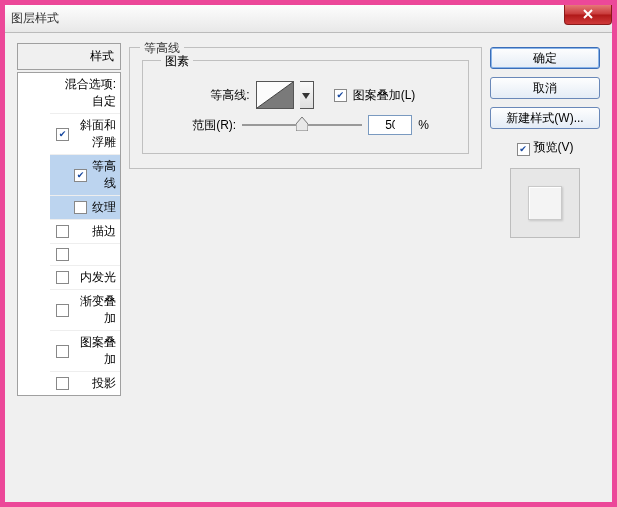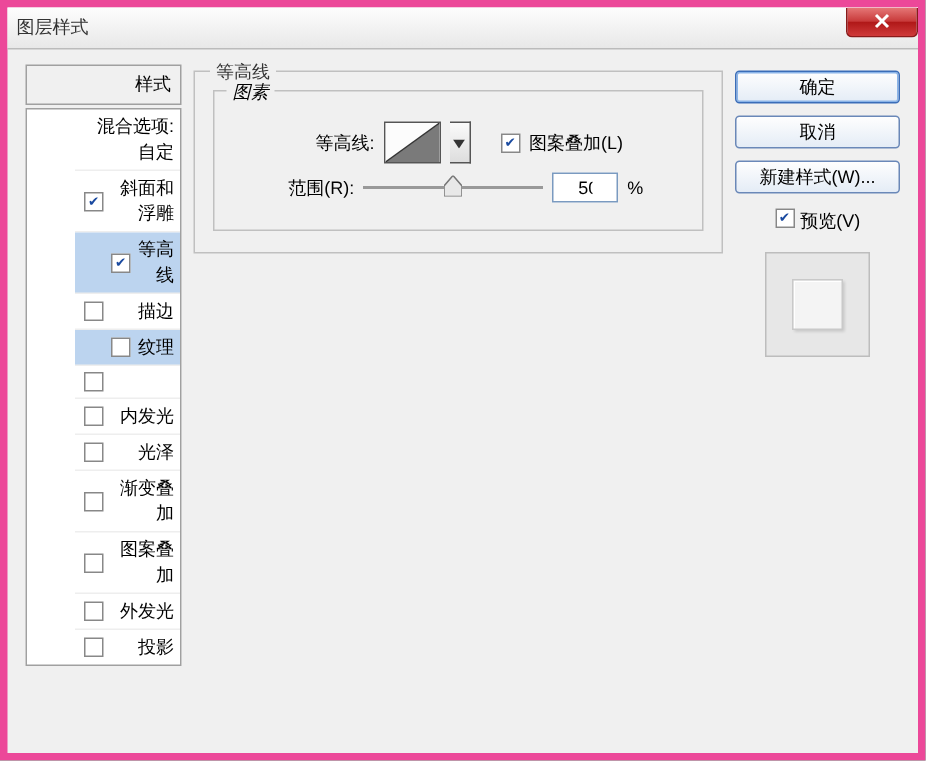--- a/index.html
+++ b/index.html
@@ -92,22 +92,22 @@
   position: absolute; top: -8px; left: 10px;
   background: #f0f0f0; padding: 0 4px;
   color: #333;
 }
 .inner-fieldset {
   border: 1px solid #c0c0c0;
   padding: 14px 10px 12px 10px;
   position: relative;
 }
 .inner-fieldset > .legend {
-  position: absolute; top: -8px; left: 8px;
-  background: #f0f0f0; padding: 0 4px; font-style: italic;
+  position: absolute; top: -8px; left: 18px;
+  background: #f0f0f0; padding: 0 4px;
 }
 .row { display: flex; align-items: center; gap: 6px; margin: 6px 0; justify-content: center; }
 .row-label { width: 54px; text-align: right; }
 .contour-swatch {
   width: 38px; height: 28px;
   border: 1px solid #555;
   background: #fff;
   position: relative;
   cursor: pointer;
 }
@@ -158,21 +158,21 @@
   background: linear-gradient(#fefefe, #e4ecf6);
   border-radius: 3px;
   display: flex; align-items: center; justify-content: center;
   cursor: pointer;
 }
 .btn.primary {
   border: 1px solid #3a6db8;
   box-shadow: 0 0 0 1px #8ab4e8 inset;
 }
 .preview-row {
-  display: flex; align-items: flex-start; justify-content: center;
+  display: flex; align-items: flex-end; justify-content: center;
   gap: 4px; margin-top: 2px;
 }
 .preview-box {
   width: 70px; height: 70px;
   border: 1px solid #bdbdbd;
   background: #e7e7e7;
   margin: 4px auto 0 auto;
   display: flex; align-items: center; justify-content: center;
 }
 .preview-inner {
@@ -207,50 +207,42 @@
             <span class="style-label">混合选项:自定</span>
           </div>
           <div class="style-row">
             <span class="chk checked"></span>
             <span class="style-label">斜面和浮雕</span>
           </div>
           <div class="style-row sub selected">
             <span class="chk checked"></span>
             <span class="style-label">等高线</span>
           </div>
+          <div class="style-row sub selected">
+            <span class="chk"></span>
+            <span class="style-label">纹理</span>
+          </div>
           <div class="style-row">
             <span class="chk"></span>
             <span class="style-label">描边</span>
           </div>
-          <div class="style-row sub selected">
-            <span class="chk"></span>
-            <span class="style-label">纹理</span>
-          </div>
           <div class="style-row">
             <span class="chk"></span>
           </div>
           <div class="style-row">
             <span class="chk"></span>
             <span class="style-label">内发光</span>
           </div>
           <div class="style-row">
             <span class="chk"></span>
-            <span class="style-label">光泽</span>
-          </div>
-          <div class="style-row">
-            <span class="chk"></span>
             <span class="style-label">渐变叠加</span>
           </div>
           <div class="style-row">
             <span class="chk"></span>
             <span class="style-label">图案叠加</span>
-          </div>
-          <div class="style-row">
-            <span class="chk"></span>
-            <span class="style-label">外发光</span>
           </div>
           <div class="style-row">
             <span class="chk"></span>
             <span class="style-label">投影</span>
           </div>
         </div>
     </div>
 
     <div class="center-panel">
       <div class="fieldset">

